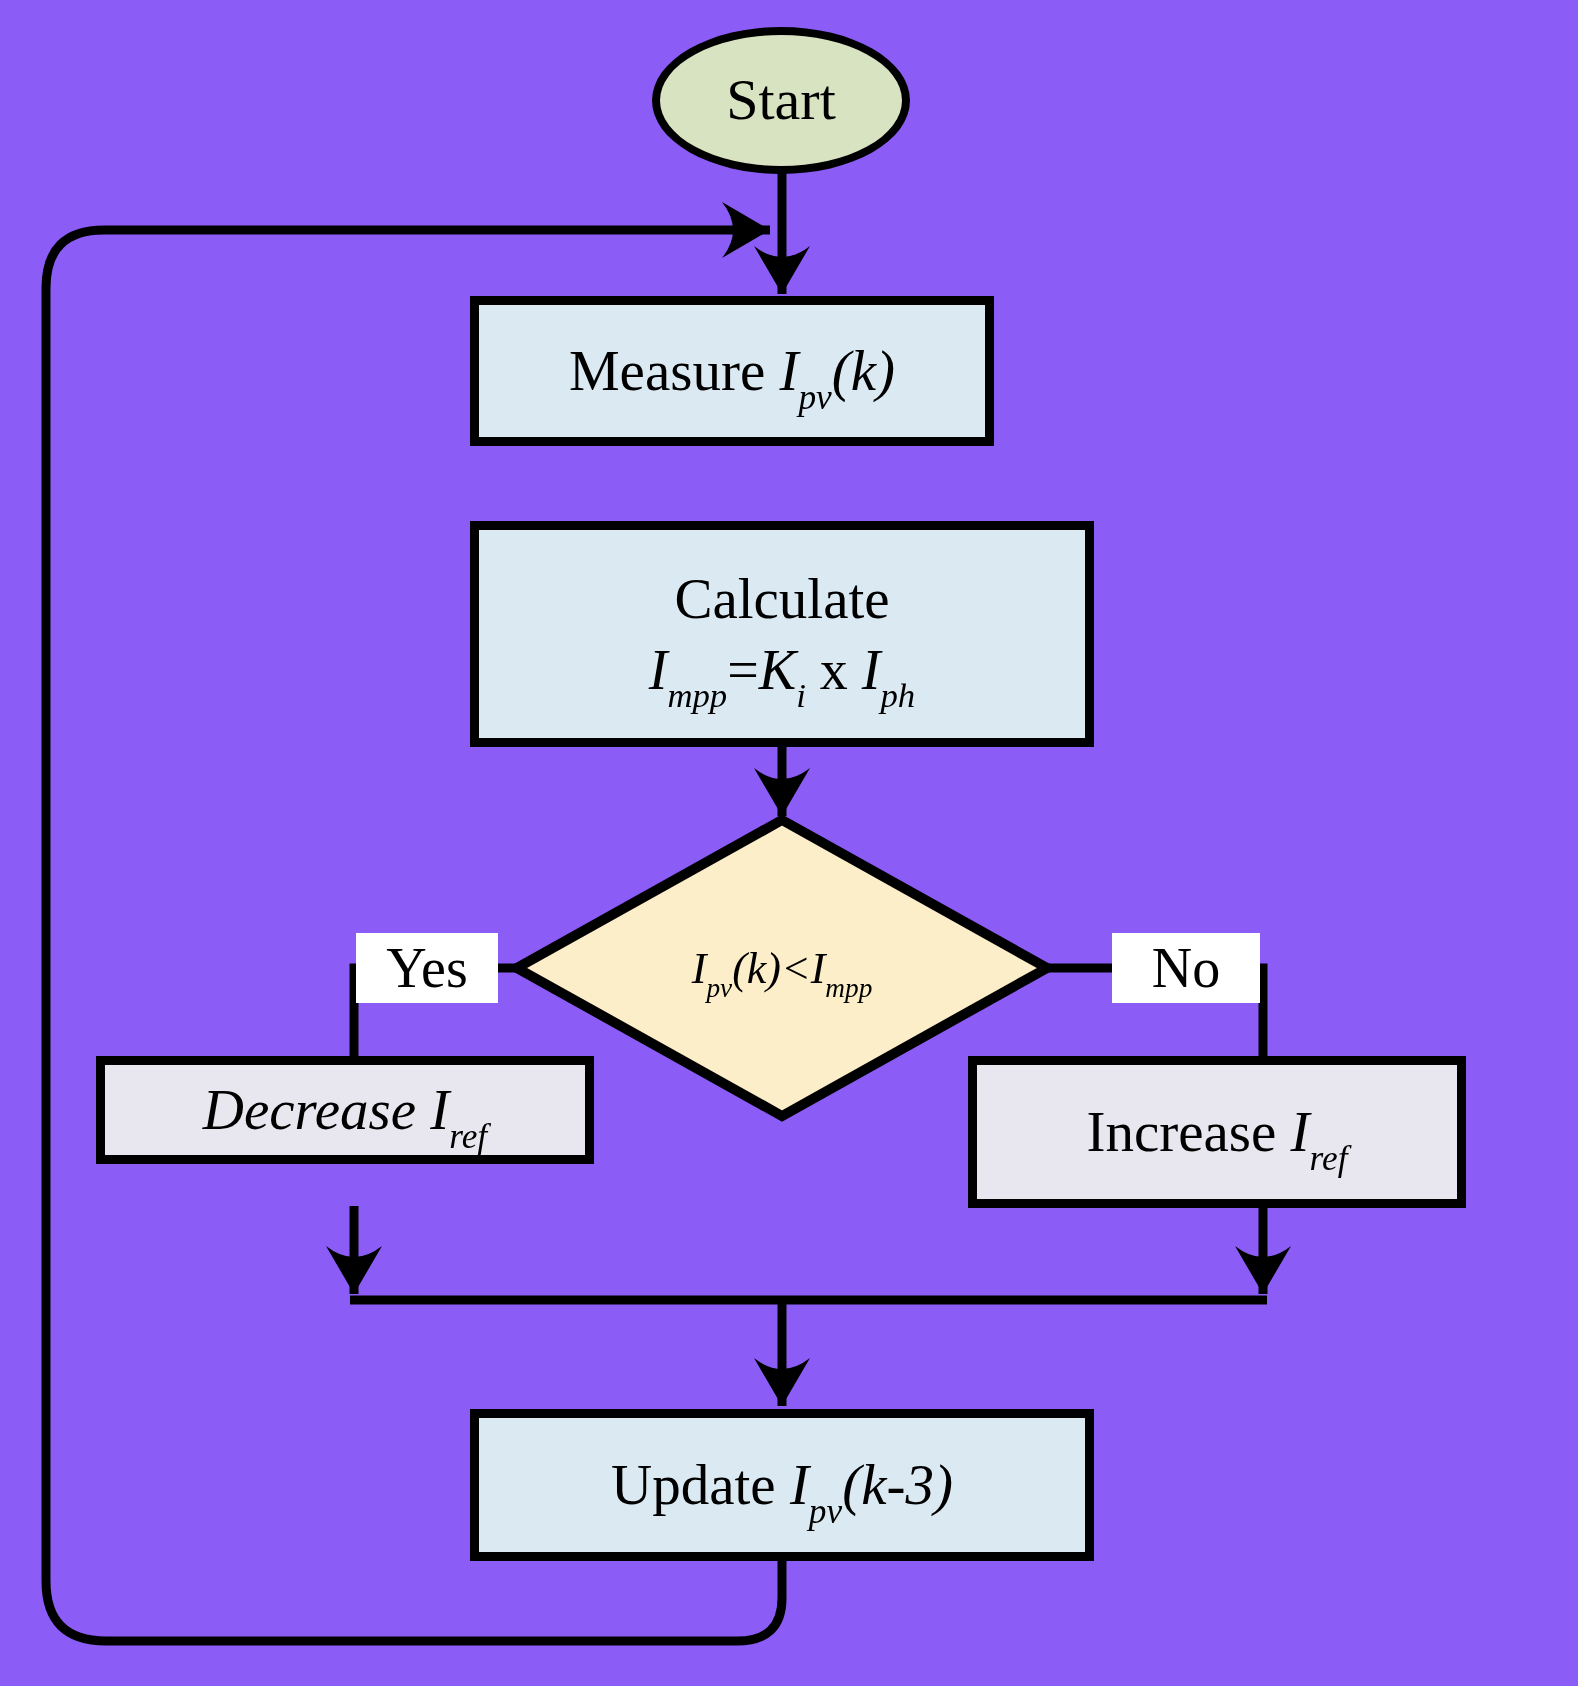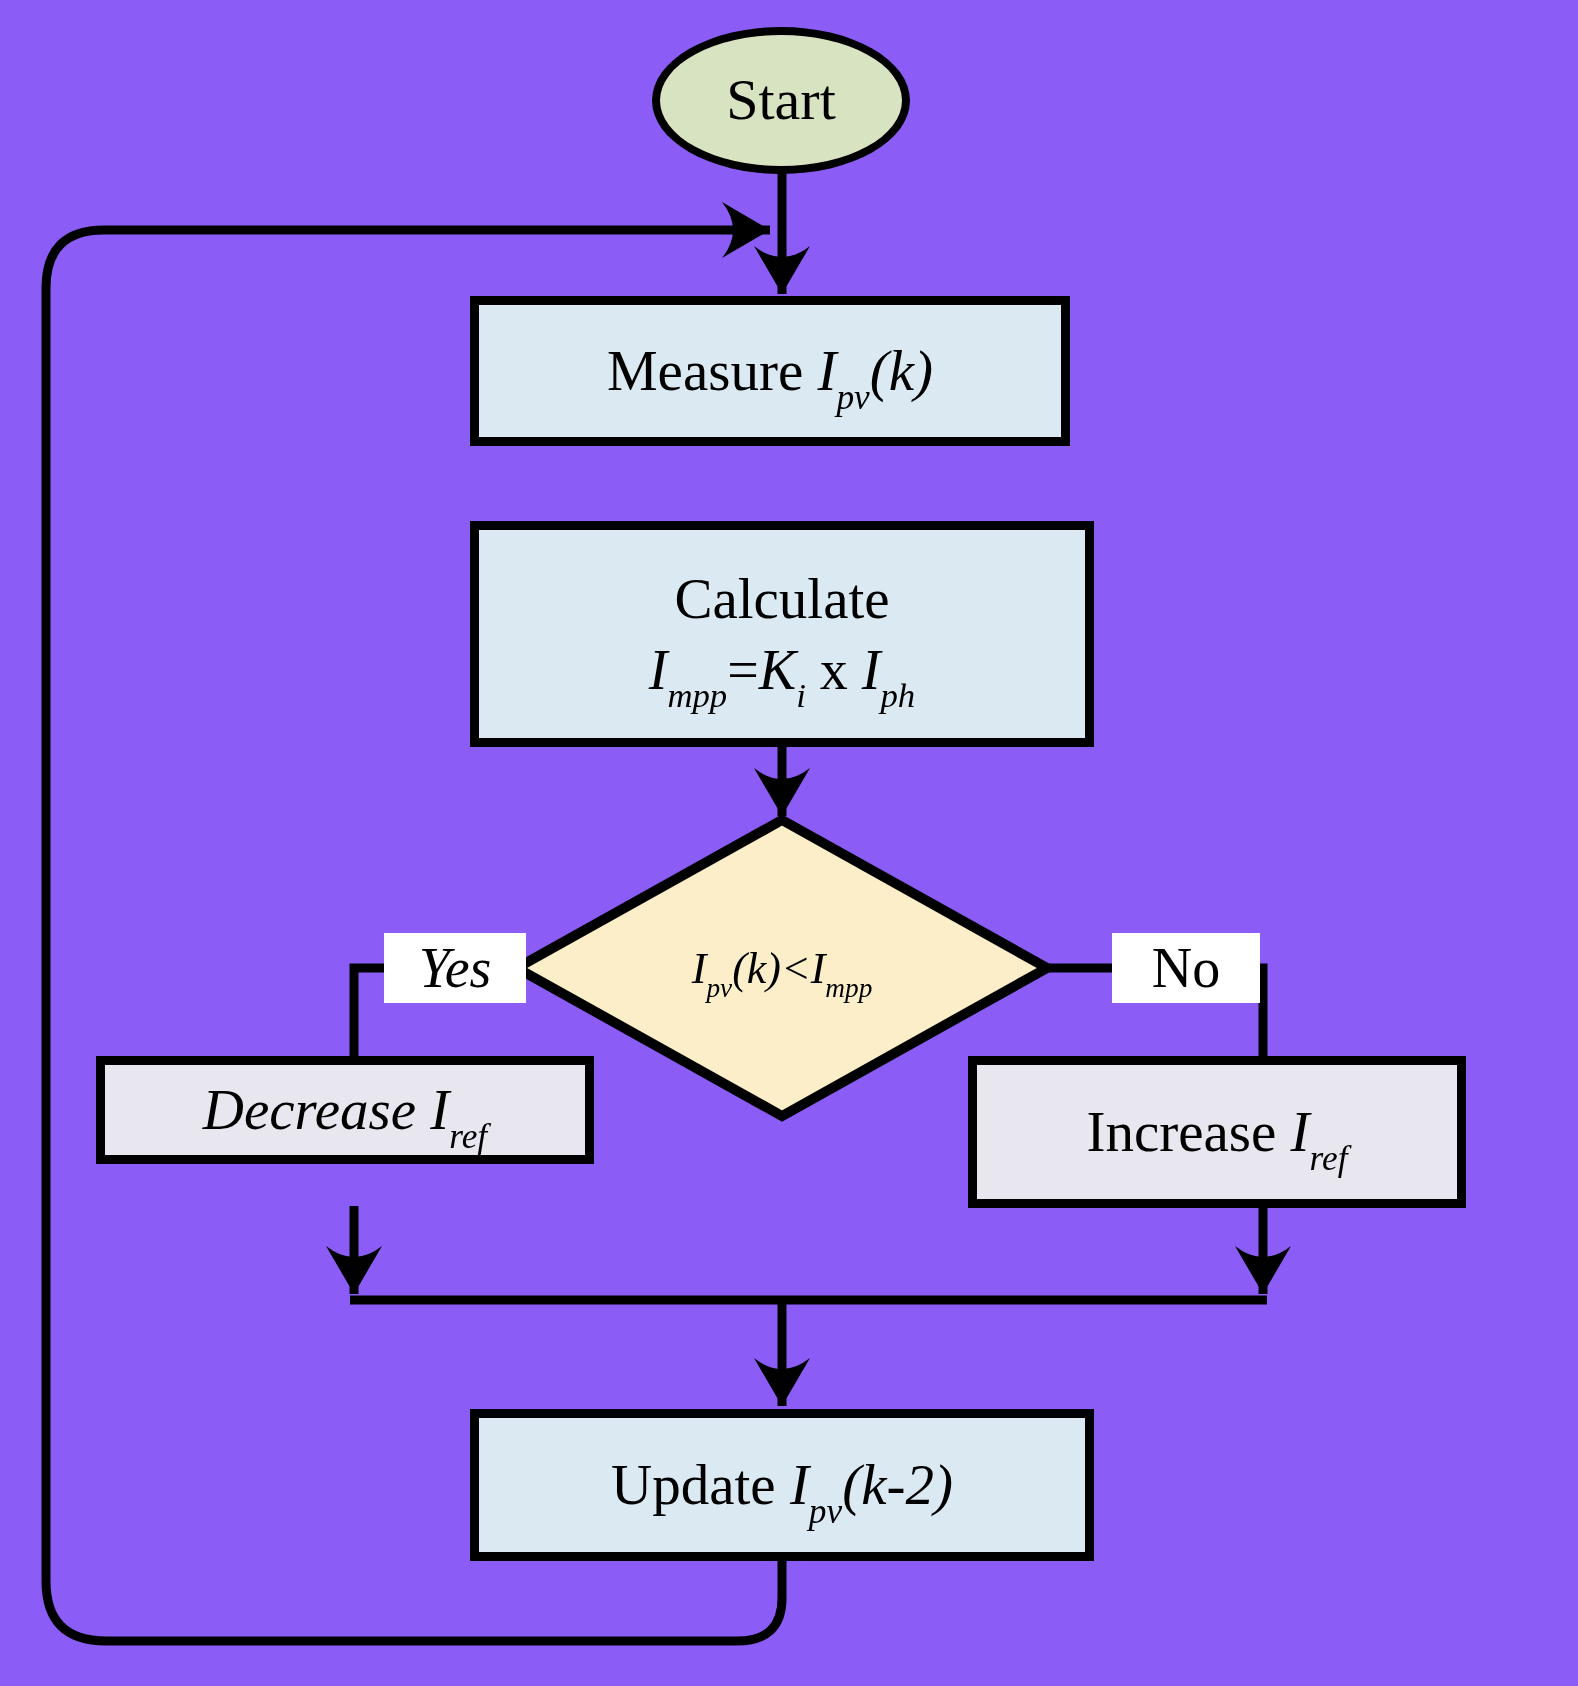--- a/index.html
+++ b/index.html
@@ -84,45 +84,45 @@
 
     <path class="wire" d="M782,1300 L782,1406" marker-end="url(#arr)"></path>
 
     <polygon class="diamond" points="782,820 1047,968 782,1116 517,968"></polygon>
   </svg>
 
   <div class="node start" style="left:652px;top:27px;width:258px;height:147px;">
     <span>Start</span>
   </div>
 
-  <div class="node process" style="left:470px;top:296px;width:600px;height:150px;">
+  <div class="node process" style="left:470px;top:296px;width:524px;height:150px;">
     <span><span>Measure </span><i>I</i><sub>pv</sub><i>(k)</i></span>
   </div>
 
   <div class="node process calc" style="left:470px;top:521px;width:624px;height:226px;">
     <span>Calculate</span>
     <span class="eq"><i>I</i><sub>mpp</sub><span>=</span><i>K</i><sub>i</sub><span> x </span><i>I</i><sub>ph</sub></span>
   </div>
 
   <div class="diamond-label" style="left:522px;top:878px;width:520px;height:180px;">
     <span><i>I</i><sub>pv</sub><i>(k)&lt;</i><i>I</i><sub>mpp</sub></span>
   </div>
 
-  <div class="edge-label" style="left:384px;top:933px;width:142px;height:70px;font-style:italic;">
+  <div class="edge-label" style="left:356px;top:933px;width:142px;height:70px;">
     <span>Yes</span>
   </div>
   <div class="edge-label" style="left:1112px;top:933px;width:148px;height:70px;">
     <span>No</span>
   </div>
 
   <div class="node action" style="left:96px;top:1056px;width:498px;height:108px;font-style:italic;">
     <span><span>Decrease </span><i>I</i><sub>ref</sub></span>
   </div>
 
   <div class="node action" style="left:968px;top:1056px;width:498px;height:152px;">
     <span><span>Increase </span><i>I</i><sub>ref</sub></span>
   </div>
 
   <div class="node process" style="left:470px;top:1409px;width:624px;height:152px;">
-    <span><span>Update </span><i>I</i><sub>pv</sub><i>(k-2)</i></span>
+    <span><span>Update </span><i>I</i><sub>pv</sub><i>(k-3)</i></span>
   </div>
 
 </div>
 
 </body></html>

